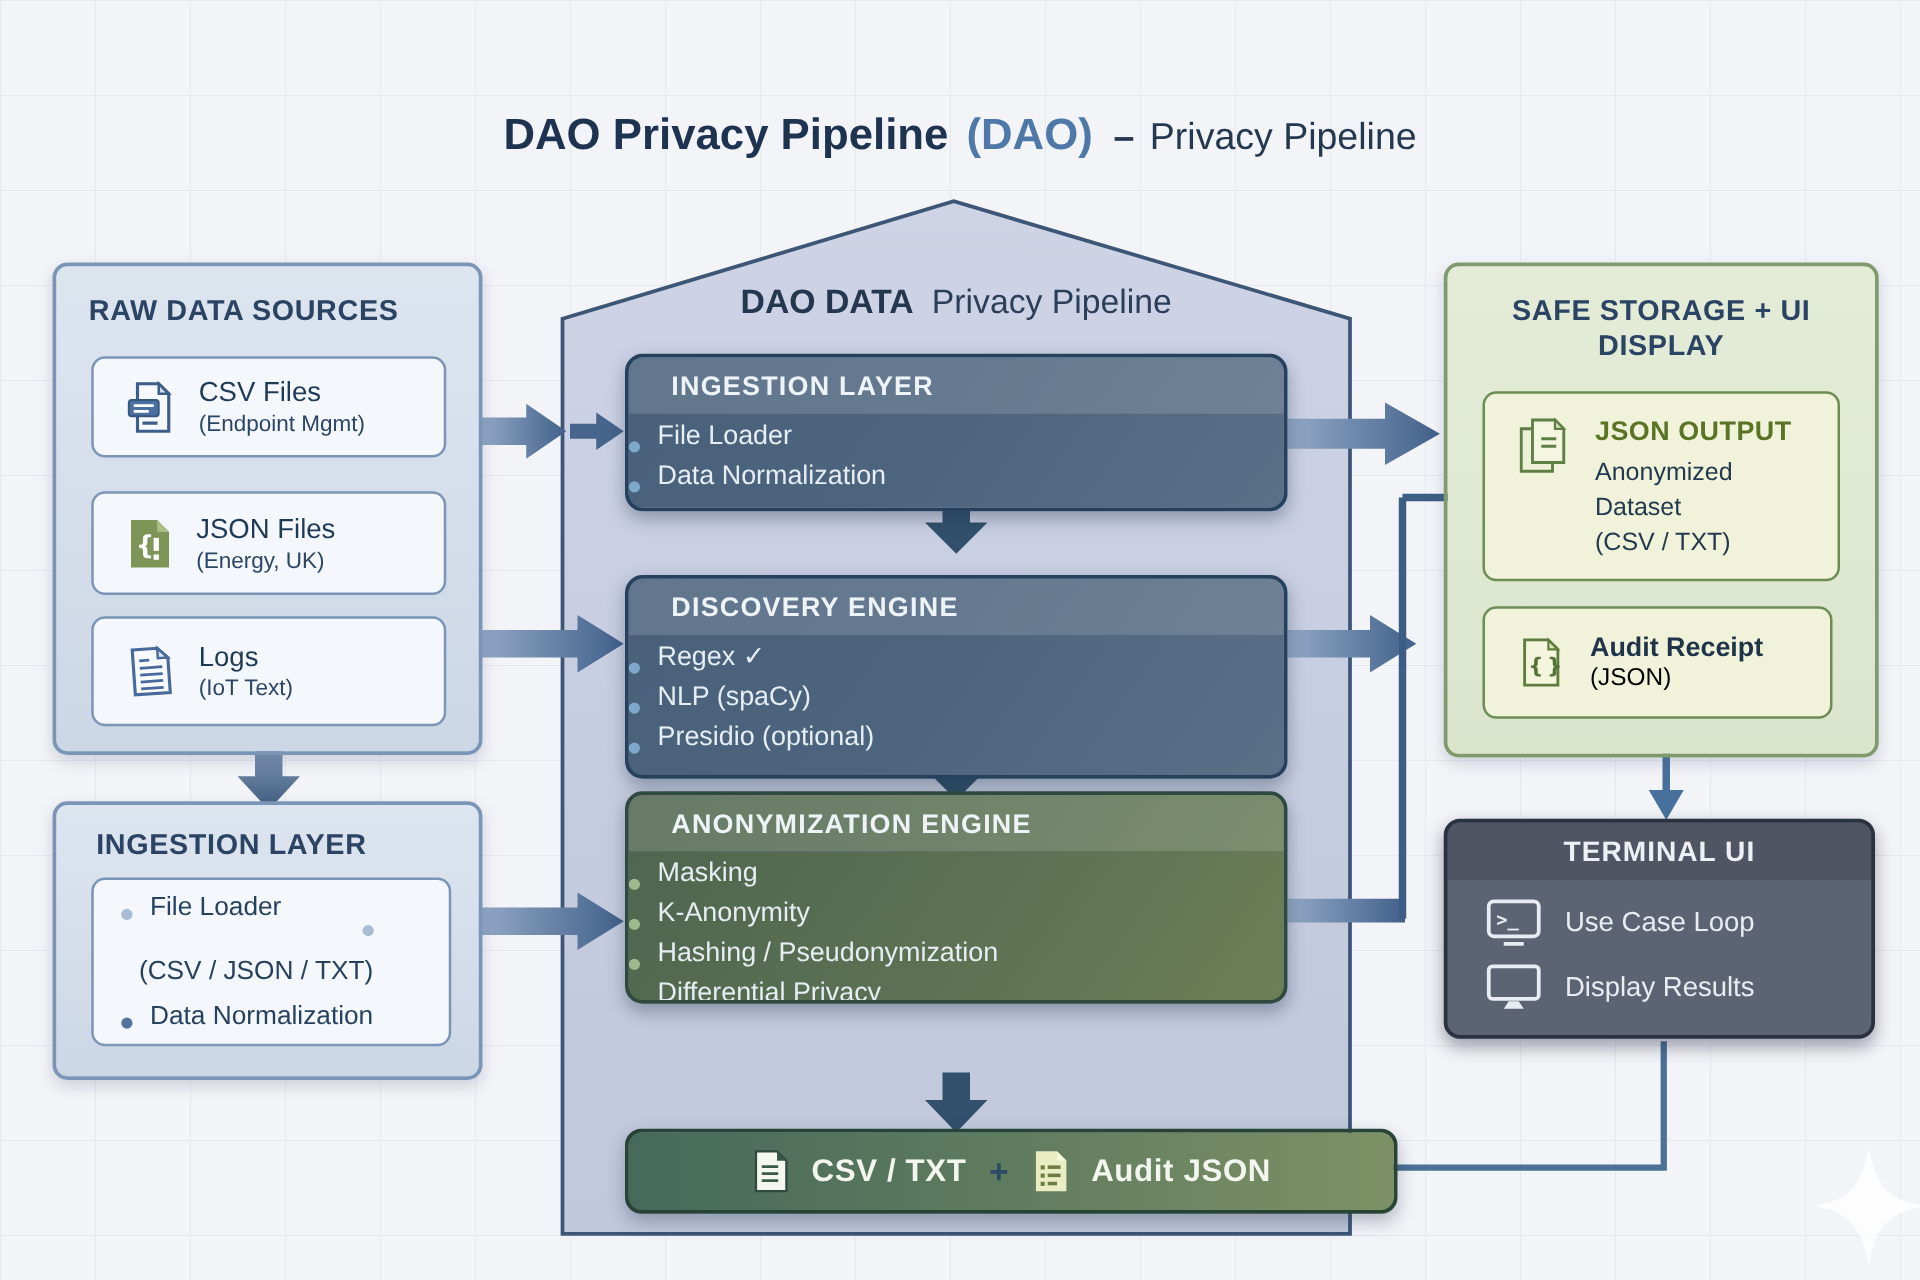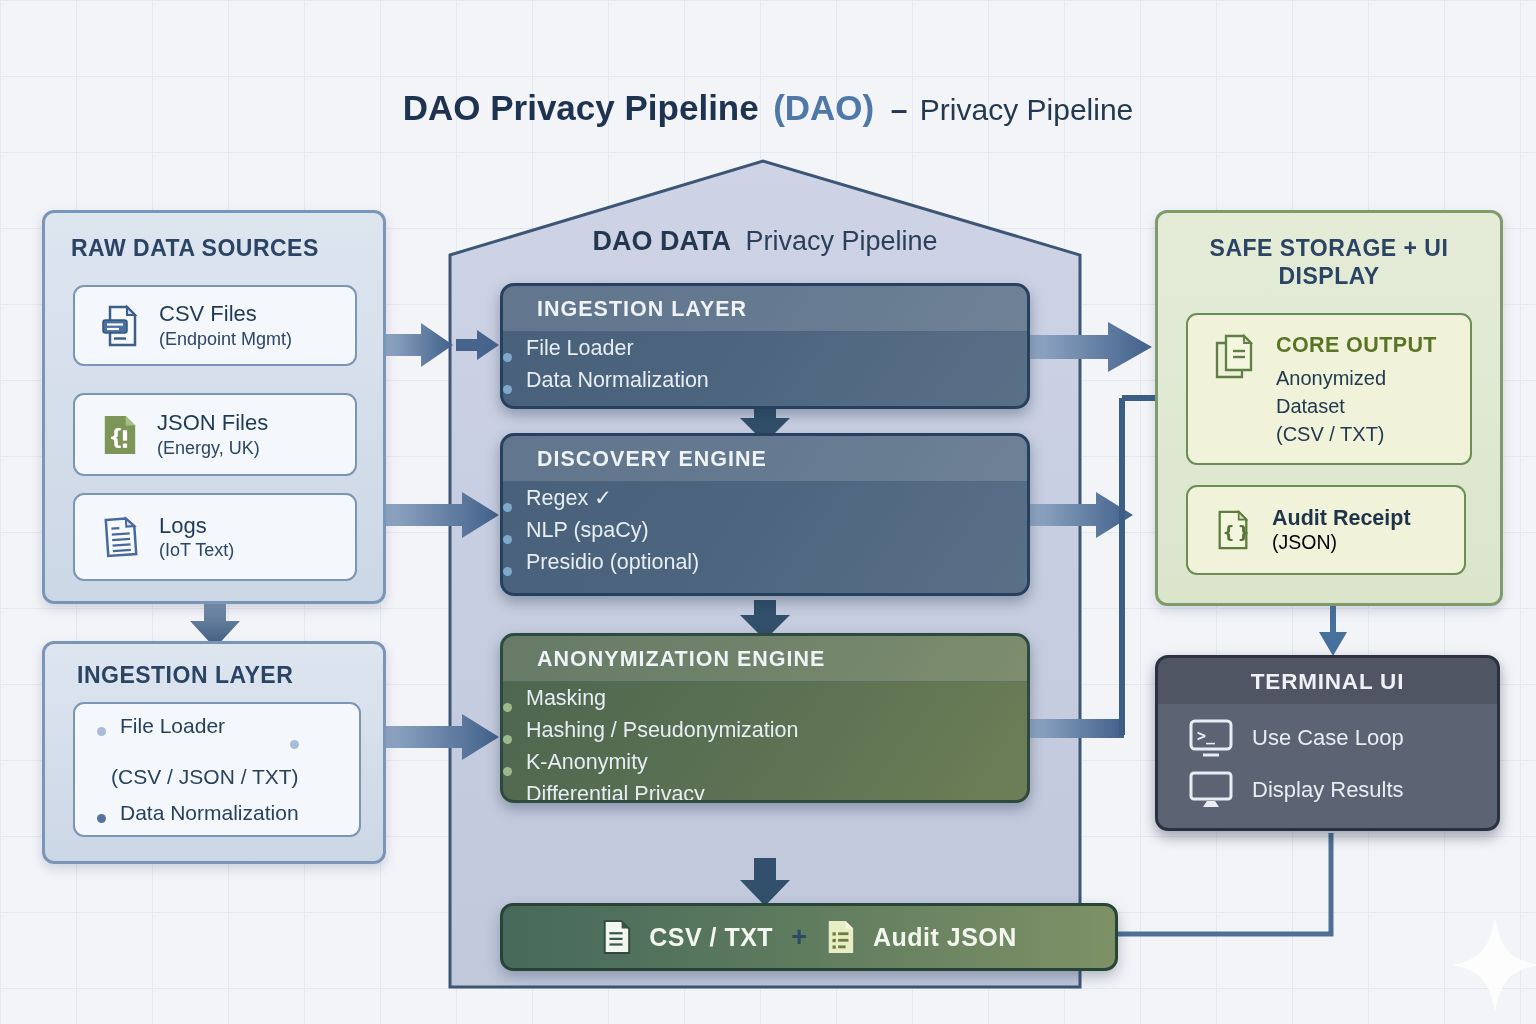--- a/index.html
+++ b/index.html
@@ -232,21 +232,21 @@
           <span class="dot dot-b"></span>
         <span>File Loader</span>
         </li>
       <li>
           <span class="dot dot-b"></span>
         <span>Data Normalization</span>
         </li>
     </ul>
   </div>
 
-  <div class="stage stage-blue" style="top:433px;height:163px;">
+  <div class="stage stage-blue" style="top:460px;height:163px;">
     <div class="stage-head">DISCOVERY ENGINE</div>
     <ul class="blist stage-body">
       <li>
           <span class="dot dot-b"></span>
         <span>Regex ✓</span>
         </li>
       <li>
           <span class="dot dot-b"></span>
         <span>NLP (spaCy)</span>
         </li>
@@ -259,25 +259,25 @@
 
   <div class="stage stage-green" style="top:633px;height:170px;">
     <div class="stage-head">ANONYMIZATION ENGINE</div>
     <ul class="blist stage-body">
       <li>
           <span class="dot dot-g"></span>
         <span>Masking</span>
         </li>
       <li>
           <span class="dot dot-g"></span>
+        <span>K-Anonymity</span>
+        </li>
+      <li>
+          <span class="dot dot-g"></span>
         <span>Hashing / Pseudonymization</span>
-        </li>
-      <li>
-          <span class="dot dot-g"></span>
-        <span>K-Anonymity</span>
         </li>
       <li>
           <span class="dot dot-g"></span>
         <span>Differential Privacy</span>
         </li>
       <li>
           <span class="dot dot-g"></span>
         <span>Generalization</span>
         </li>
     </ul>
@@ -312,21 +312,21 @@
 
     <div class="card card-green" style="left:28px;top:100px;width:286px;height:152px;align-items:flex-start;padding-top:18px;gap:20px;">
       <svg width="42" height="48" viewBox="0 0 42 48">
         <path d="M3 10 h18 l7 7 v27 h-25 z" fill="#edf1d8" stroke="#5f7f46" stroke-width="2.3"></path>
         <path d="M12 3 h18 l7 7 v27 h-25 z" fill="#f4f6df" stroke="#5f7f46" stroke-width="2.3"></path>
         <path d="M30 3 l7 7 h-7 z" fill="#dbe4bd" stroke="#5f7f46" stroke-width="1.8"></path>
         <line x1="19" y1="18" x2="31" y2="18" stroke="#5f7f46" stroke-width="2.4"></line>
         <line x1="19" y1="24" x2="31" y2="24" stroke="#5f7f46" stroke-width="2.4"></line>
       </svg>
       <div>
-        <div class="so-title">CORE OUTPUT</div>
+        <div class="so-title">JSON OUTPUT</div>
         <div class="so-line" style="margin-top:6px;">Anonymized</div>
         <div class="so-line">Dataset</div>
         <div class="so-line">(CSV / TXT)</div>
       </div>
     </div>
 
     <div class="card card-green" style="left:28px;top:272px;width:280px;height:90px;gap:20px;">
       <svg width="38" height="42" viewBox="0 0 40 44">
         <path d="M6 3 h20 l8 8 v30 h-28 z" fill="#f3f6dc" stroke="#5e7c3e" stroke-width="2.4"></path>
         <path d="M26 3 l8 8 h-8 z" fill="#d9e3b8" stroke="#5e7c3e" stroke-width="1.8"></path>

